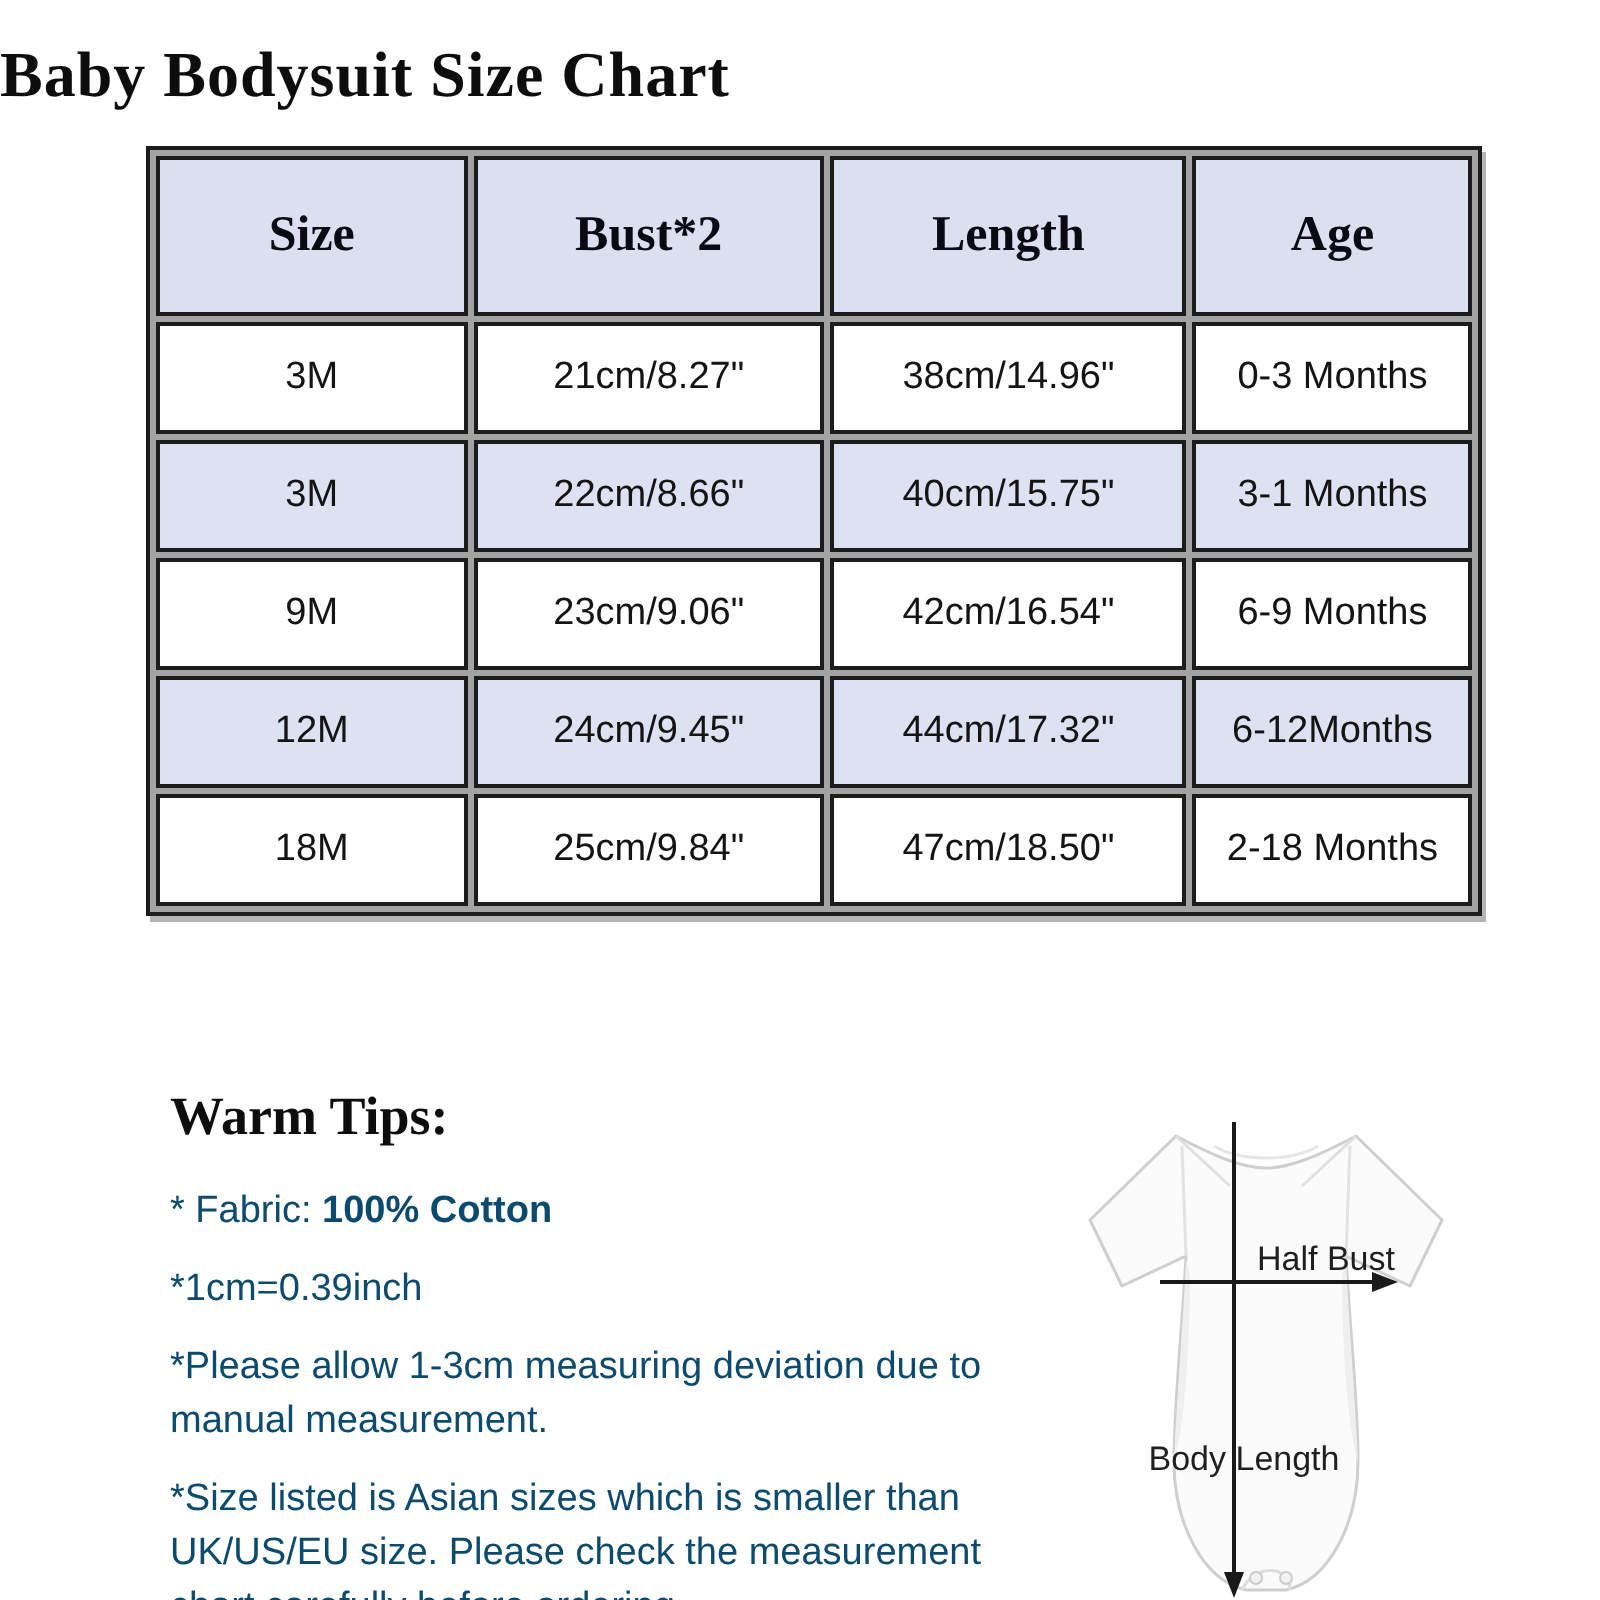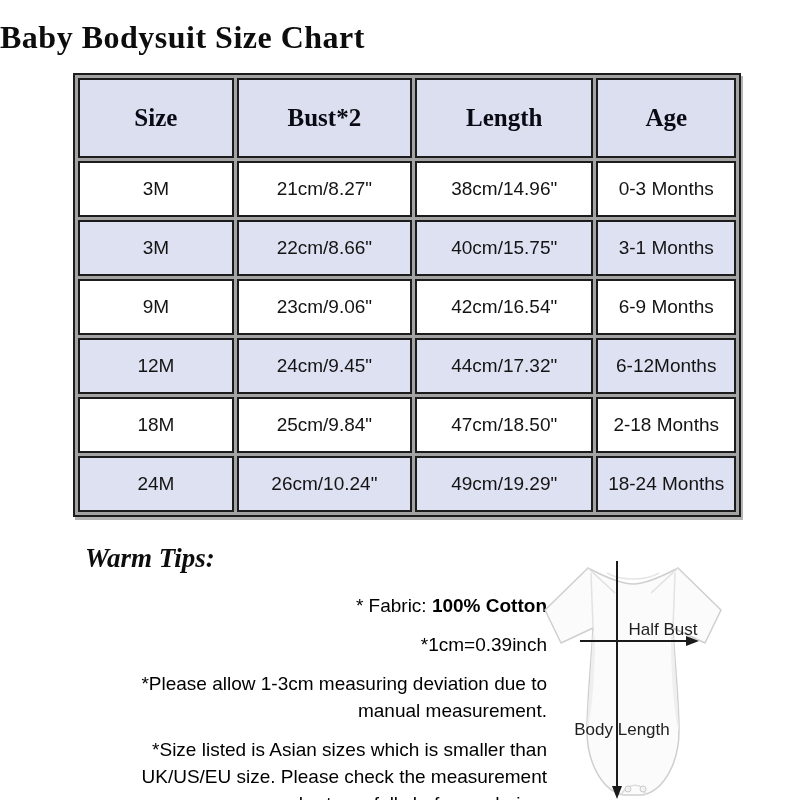--- a/index.html
+++ b/index.html
@@ -66,32 +66,30 @@
     background: var(--alt-row-bg, #dde1f1);
   }
   .tips {
     position: absolute;
     top: 543px;
     left: 85px;
     width: 462px;
   }
   .tips-heading {
     font-family: "Liberation Serif", serif;
-    font-style: italic;
     font-weight: bold;
     font-size: 27px;
     color: #0d0d0d;
     margin-bottom: 18px;
   }
   .tips p {
     font-size: 19px;
     line-height: 27px;
-    color: #000000;
+    color: #0c4a6e;
     margin-bottom: 12px;
-    text-align: right;
   }
   .tips p b { font-weight: bold; }
   .bodysuit-figure {
     position: absolute;
     top: 546px;
     left: 525px;
     width: 240px;
     height: 265px;
   }
   .bodysuit-figure svg { display: block; width: 240px; height: 265px; }
@@ -146,26 +144,20 @@
           <td>12M</td>
           <td>24cm/9.45"</td>
           <td>44cm/17.32"</td>
           <td>6-12Months</td>
         </tr>
         <tr>
           <td>18M</td>
           <td>25cm/9.84"</td>
           <td>47cm/18.50"</td>
           <td>2-18 Months</td>
-        </tr>
-        <tr>
-          <td>24M</td>
-          <td>26cm/10.24"</td>
-          <td>49cm/19.29"</td>
-          <td>18-24 Months</td>
         </tr>
       </tbody>
   </table>
 
   <div class="tips">
     <div class="tips-heading">Warm Tips:</div>
     <p><span>* Fabric: </span><b>100% Cotton</b></p>
     <p>*1cm=0.39inch</p>
     <p><span>*Please allow 1-3cm measuring deviation due to</span><br><span>manual measurement.</span></p>
     <p><span>*Size listed is Asian sizes which is smaller than</span><br><span>UK/US/EU size. Please check the measurement</span><br><span>chart carefully before ordering.</span></p>

